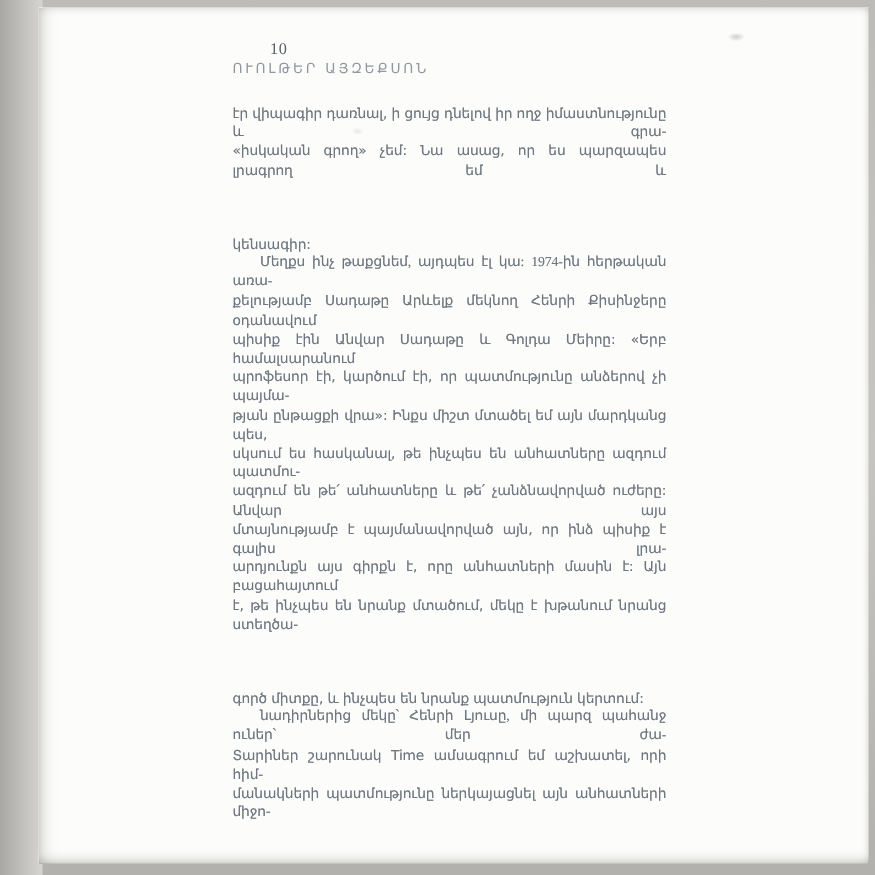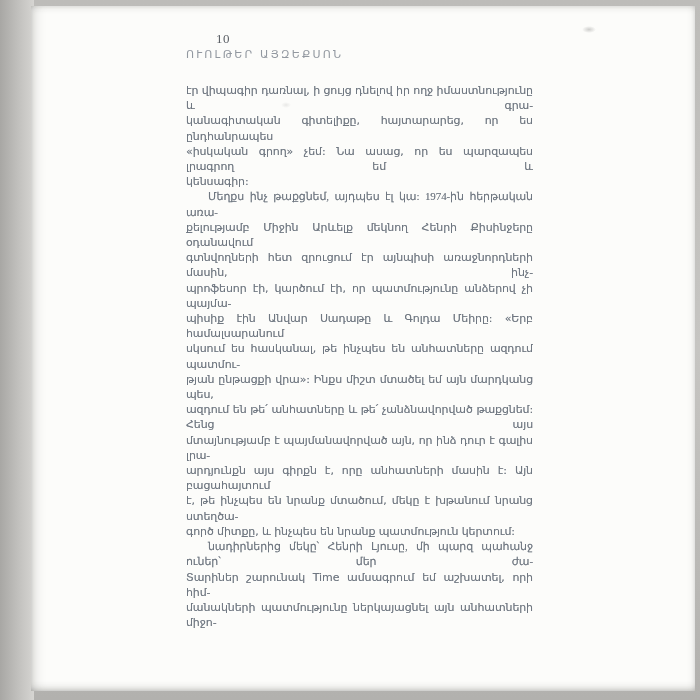--- a/index.html
+++ b/index.html
@@ -32,21 +32,21 @@
     margin-top:14px;
   }
   .body-text{
     position:absolute;left:155px;top:77px;width:347px;
     font-size:11px;line-height:15.2px;letter-spacing:-0.1px;
     color:var(--text,#6f7781);
     text-shadow:0 0 .5px rgba(111,119,129,.55);
   }
   .para{margin:0;}
   .line{text-align:justify;text-align-last:justify;white-space:normal;overflow:hidden;}
-  .line.endline{text-align-last:left;}
+  .line.endline{text-align-last:left;margin-top:44px;}
   .para.indent .line:first-child{text-indent:22px;font-family:Liberation Serif, serif;}
   .smudge{
     position:absolute;left:551px;top:20px;width:14px;height:7px;border-radius:50%;
     background:radial-gradient(ellipse at center,rgba(120,120,118,.35),rgba(120,120,118,0) 70%);
   }
   .smudge2{
     position:absolute;left:250px;top:96px;width:10px;height:6px;border-radius:50%;
     background:radial-gradient(ellipse at center,rgba(140,140,138,.18),rgba(140,140,138,0) 70%);
   }
 </style>
@@ -55,34 +55,32 @@
 
 <div class="scan-left"></div>
 
 <div class="page">
   <span class="pagenum">10</span>
   <div class="running-head">ՈՒՈԼԹԵՐ ԱՅԶԵՔՍՈՆ</div>
 
   <div class="body-text">
       <div class="para">
         <div class="line">էր վիպագիր դառնալ, ի ցույց դնելով իր ողջ իմաստնությունը և գրա-</div>
-        <div class="line">կանագիտական գիտելիքը, հայտարարեց, որ ես ընդհանրապես</div>
         <div class="line">«իսկական գրող» չեմ: Նա ասաց, որ ես պարզապես լրագրող եմ և</div>
         <div class="line endline">կենսագիր:</div>
       </div>
       <div class="para indent">
         <div class="line">Մեղքս ինչ թաքցնեմ, այդպես էլ կա: 1974-ին հերթական առա-</div>
-        <div class="line">քելությամբ Միջին Արևելք մեկնող Հենրի Քիսինջերը օդանավում</div>
-        <div class="line">գտնվողների հետ զրուցում էր այնպիսի առաջնորդների մասին, ինչ-</div>
+        <div class="line">քելությամբ Սադաթը Արևելք մեկնող Հենրի Քիսինջերը օդանավում</div>
+        <div class="line">պիսիք էին Անվար Սադաթը և Գոլդա Մեիրը: «Երբ համալսարանում</div>
         <div class="line">պրոֆեսոր էի, կարծում էի, որ պատմությունը անձերով չի պայմա-</div>
-        <div class="line">պիսիք էին Անվար Սադաթը և Գոլդա Մեիրը: «Երբ համալսարանում</div>
+        <div class="line">թյան ընթացքի վրա»: Ինքս միշտ մտածել եմ այն մարդկանց պես,</div>
         <div class="line">սկսում ես հասկանալ, թե ինչպես են անհատները ազդում պատմու-</div>
-        <div class="line">թյան ընթացքի վրա»: Ինքս միշտ մտածել եմ այն մարդկանց պես,</div>
-        <div class="line">ազդում են թե՛ անհատները և թե՛ չանձնավորված թաքցնեմ: Հենց այս</div>
-        <div class="line">մտայնությամբ է պայմանավորված այն, որ ինձ դուր է գալիս լրա-</div>
+        <div class="line">ազդում են թե՛ անհատները և թե՛ չանձնավորված ուժերը: Անվար այս</div>
+        <div class="line">մտայնությամբ է պայմանավորված այն, որ ինձ պիսիք է գալիս լրա-</div>
         <div class="line">արդյունքն այս գիրքն է, որը անհատների մասին է: Այն բացահայտում</div>
         <div class="line">է, թե ինչպես են նրանք մտածում, մեկը է խթանում նրանց ստեղծա-</div>
         <div class="line endline">գործ միտքը, և ինչպես են նրանք պատմություն կերտում:</div>
       </div>
       <div class="para indent">
         <div class="line">նադիրներից մեկը՝ Հենրի Լյուսը, մի պարզ պահանջ ուներ՝ մեր ժա-</div>
         <div class="line">Տարիներ շարունակ Time ամսագրում եմ աշխատել, որի հիմ-</div>
         <div class="line">մանակների պատմությունը ներկայացնել այն անհատների միջո-</div>
       </div>
     </div>

